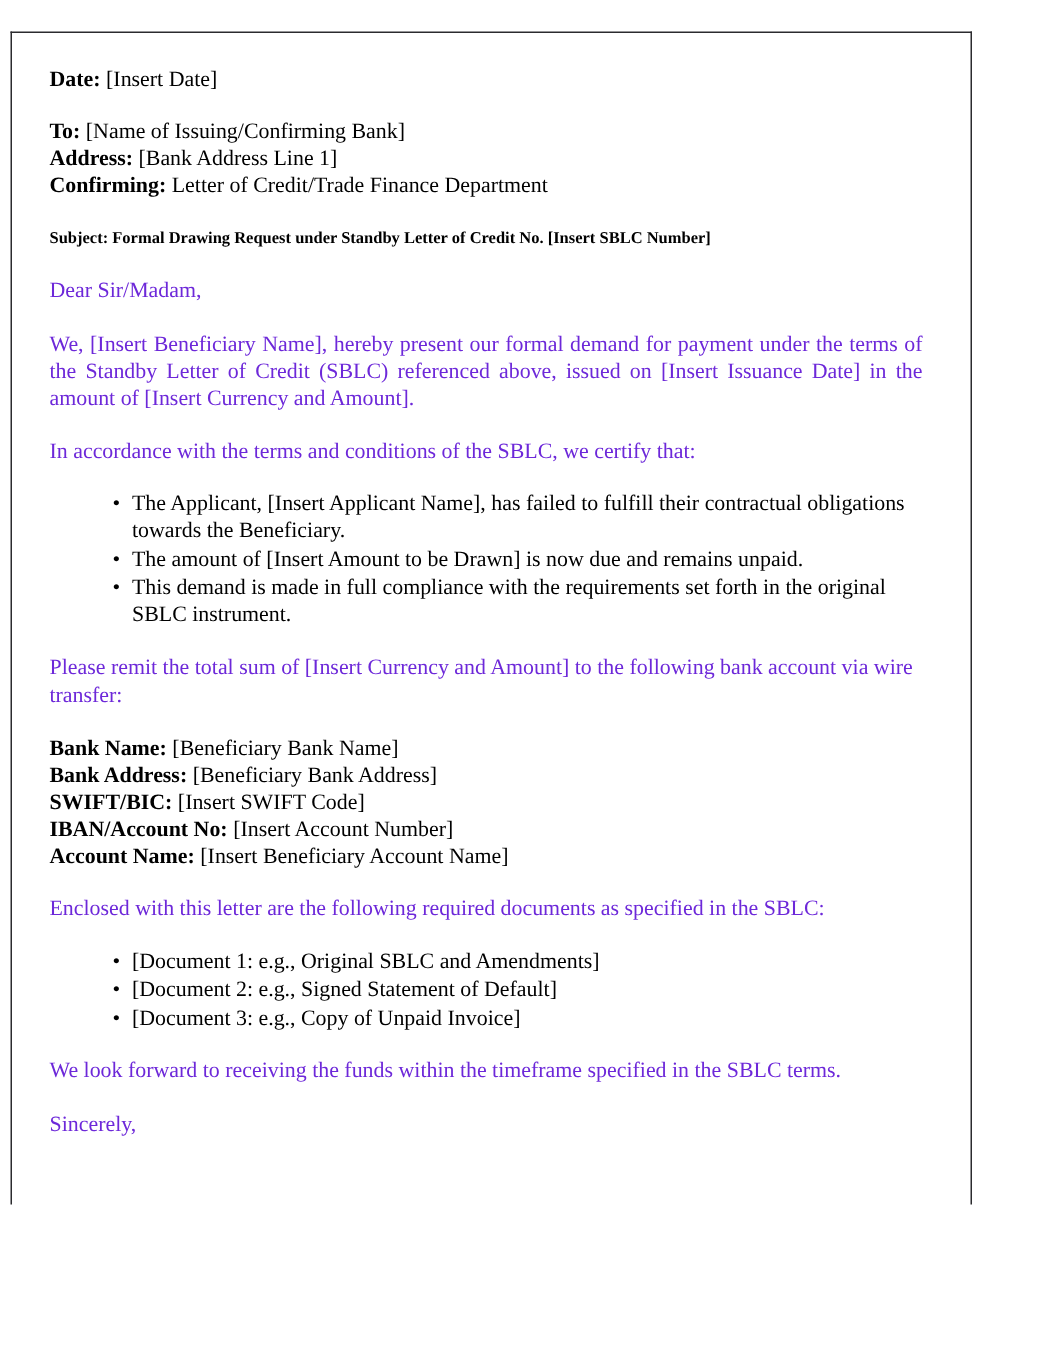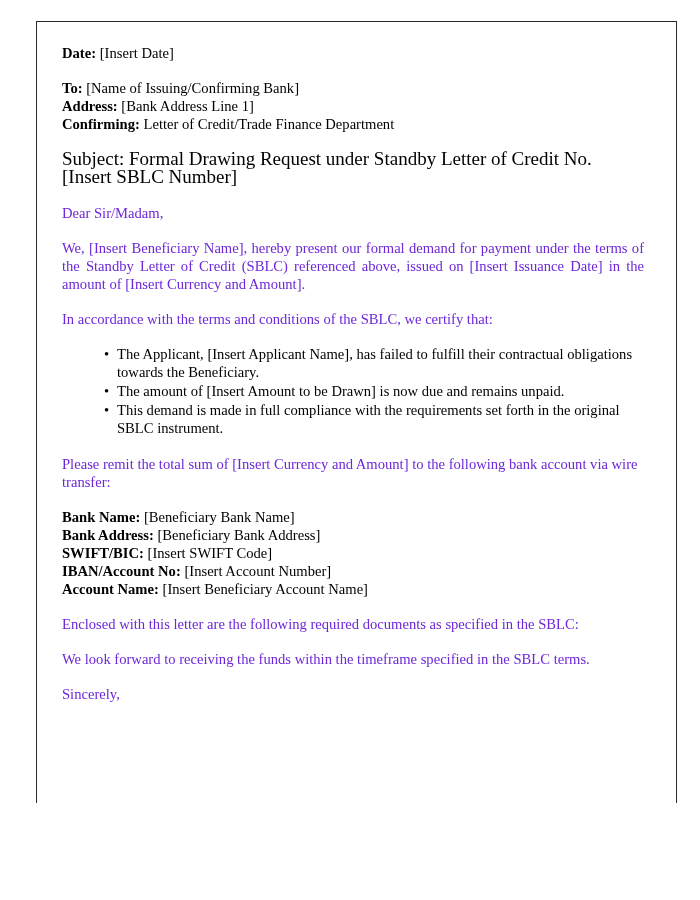--- a/index.html
+++ b/index.html
@@ -9,21 +9,21 @@
   }
   body {
     width: 700px;
     height: 900px;
     overflow: hidden;
     font-family: "Liberation Serif", "DejaVu Serif", serif;
   }
 
   #page-frame {
     position: absolute;
-    left: 36px;
+    left: 7px;
     top: 21px;
     width: 641px;
     height: 782px;
     border: 1.5px solid #2b2b2e;
     border-bottom: none;
     background: #ffffff;
     box-sizing: border-box;
     overflow: hidden;
   }
 
@@ -48,23 +48,23 @@
     line-height: 18.1px;
     color: #000000;
     margin: 0 0 17px 0;
   }
 
   .line { display: block; white-space: nowrap; }
 
   b, .bold { font-weight: bold; }
 
   .subject {
-    font-size: 19px;
+    font-size: 11px;
     line-height: 18.1px;
-    font-weight: normal;
+    font-weight: bold;
     color: #000000;
     margin: 0 0 17px 0;
     text-align: left;
   }
 
   ul.bullets {
     margin: 0 0 17px 0;
     padding: 0 0 0 41px;
     list-style: none;
   }
@@ -146,19 +146,24 @@
         <span>[Insert Account Number]</span>
       </span>
       <span class="line">
         <span class="bold">Account Name:</span>
         <span>[Insert Beneficiary Account Name]</span>
       </span>
     </div>
 
     <p class="para nojust">Enclosed with this letter are the following required documents as specified in the SBLC:</p>
 
+    <ul class="bullets">
+      <li>[Document 1: e.g., Original SBLC and Amendments]</li>
+      <li>[Document 2: e.g., Signed Statement of Default]</li>
+      <li>[Document 3: e.g., Copy of Unpaid Invoice]</li>
+    </ul>
 
     <p class="para nojust">We look forward to receiving the funds within the timeframe specified in the SBLC terms.</p>
 
     <p class="para nojust">Sincerely,</p>
 
   </div>
 </div>
 
 </body></html>

